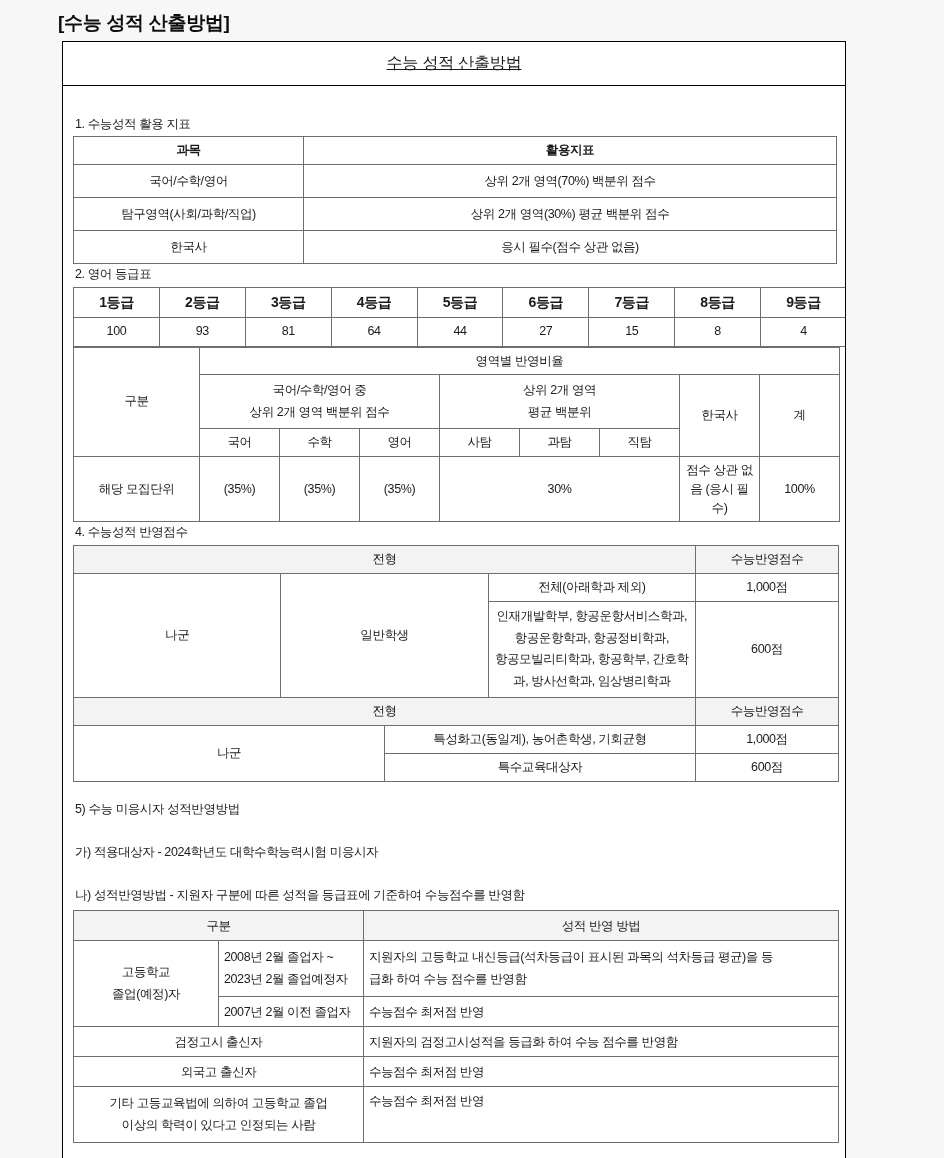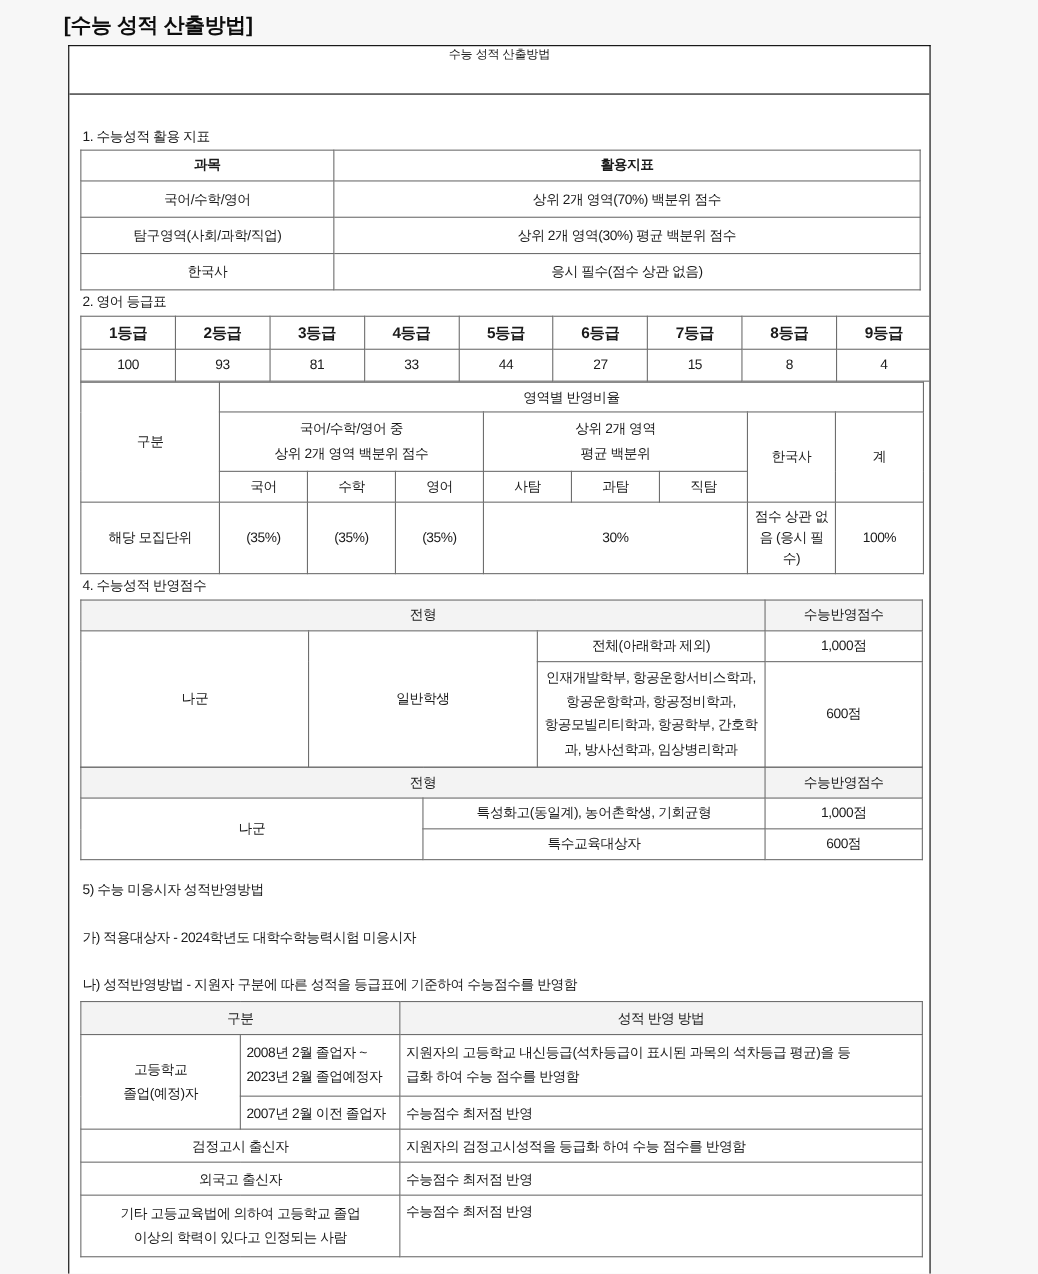--- a/index.html
+++ b/index.html
@@ -40,24 +40,25 @@
     border-bottom: none;
     background: #ffffff;
     box-sizing: border-box;
     height: 1117px;
     overflow: hidden;
   }
   .banner {
     height: 43px;
     border-bottom: 1.6px solid #000;
     display: flex;
-    align-items: flex-start;
+    align-items: center;
     justify-content: center;
-    font-size: 11px;
+    font-size: 16px;
     letter-spacing: -0.2px;
+    text-decoration: underline;
   }
   .inner {
     padding: 0 10px;
     box-sizing: border-box;
   }
   .spacer-top { height: 28px; }
   .sec-label {
     font-size: 12.5px;
     letter-spacing: -0.4px;
     line-height: 1.55;
@@ -158,21 +159,21 @@
           <th class="g-hd">5등급</th>
           <th class="g-hd">6등급</th>
           <th class="g-hd">7등급</th>
           <th class="g-hd">8등급</th>
           <th class="g-hd">9등급</th>
         </tr>
         <tr>
           <td>100</td>
           <td>93</td>
           <td>81</td>
-          <td>33</td>
+          <td>64</td>
           <td>44</td>
           <td>27</td>
           <td>15</td>
           <td>8</td>
           <td>4</td>
         </tr>
       </tbody>
         </table>
 
       <table class="t3">

